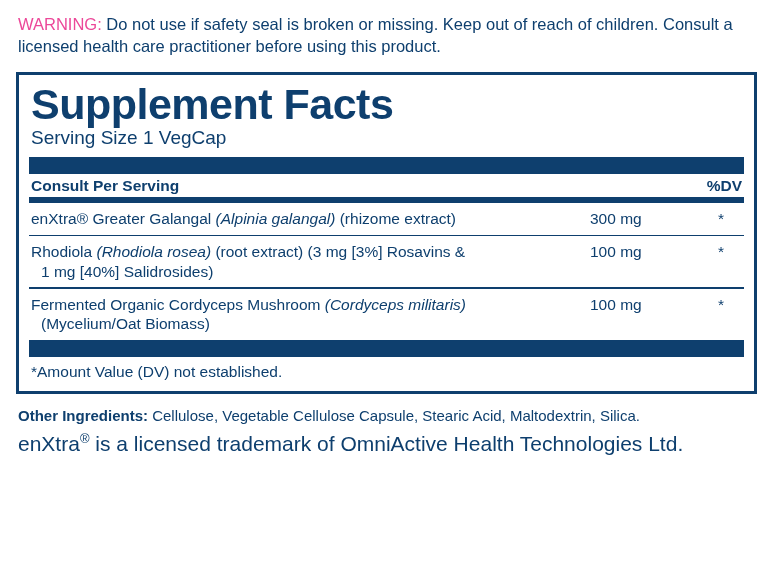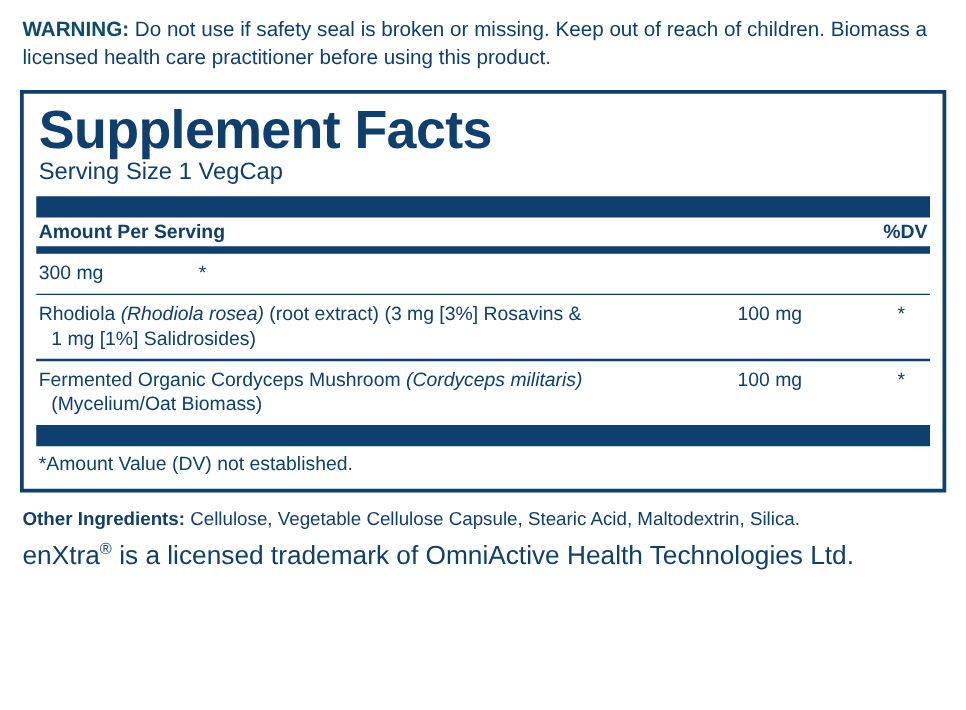--- a/index.html
+++ b/index.html
@@ -23,22 +23,22 @@
   }
 
   
   .warning {
     font-size: 16.5px;
     line-height: 1.32;
     margin: 0 0 14px 0;
     padding-left: 2px;
   }
   .warning .lead {
-    font-weight: bold;
-    color: #0c4a6e;
+    font-weight: normal;
+    color: #ec4899;
   }
   .directions {
     font-size: 16.5px;
     line-height: 1.32;
     margin: 0 0 18px 0;
     padding-left: 2px;
   }
   .directions .lead { font-weight: bold; }
 
   
@@ -122,48 +122,51 @@
   }
   sup { font-size: 0.62em; vertical-align: super; }
   i { font-style: italic; }
 </style>
 </head>
 <body>
 
 <div class="page">
 
   <p class="warning">
-    <span class="lead">WARNING:</span><span> Do not use if safety seal is broken or missing. Keep out of reach of children. Biomass a licensed health care practitioner before using this product.</span>
+    <span class="lead">WARNING:</span><span> Do not use if safety seal is broken or missing. Keep out of reach of children. Consult a licensed health care practitioner before using this product.</span>
   </p>
 
 
   <div class="panel">
 
     <div class="sf-title">Supplement Facts</div>
     <div class="serving-size">Serving Size 1 VegCap</div>
 
     <div class="bar-thick"></div>
 
     <div class="amount-row">
-      <span>Amount Per Serving</span>
+      <span>Consult Per Serving</span>
       <span>%DV</span>
     </div>
 
     <div class="rule-med"></div>
 
     <div class="ing-row">
+      <span class="ing-name">
+        <span>enXtra® Greater Galangal </span><i>(Alpinia galangal)</i><span> (rhizome extract)</span>
+      </span>
       <span class="ing-amt">300 mg</span>
       <span class="ing-dv">*</span>
     </div>
     <div class="rule-thin"></div>
 
     <div class="ing-row">
       <span class="ing-name">
         <span>Rhodiola </span><i>(Rhodiola rosea)</i><span> (root extract) (3 mg [3%] Rosavins &amp;</span>
-        <span class="indent">1 mg [1%] Salidrosides)</span>
+        <span class="indent">1 mg [40%] Salidrosides)</span>
       </span>
       <span class="ing-amt">100 mg</span>
       <span class="ing-dv">*</span>
     </div>
     <div class="rule-thin"></div>
 
     <div class="ing-row">
       <span class="ing-name">
         <span>Fermented Organic Cordyceps Mushroom </span><i>(Cordyceps militaris)</i><span></span>
         <span class="indent">(Mycelium/Oat Biomass)</span>

